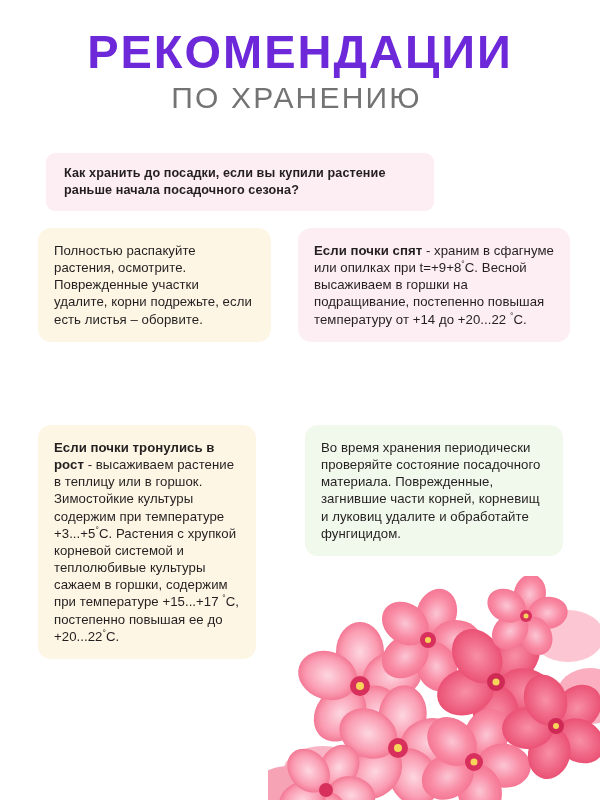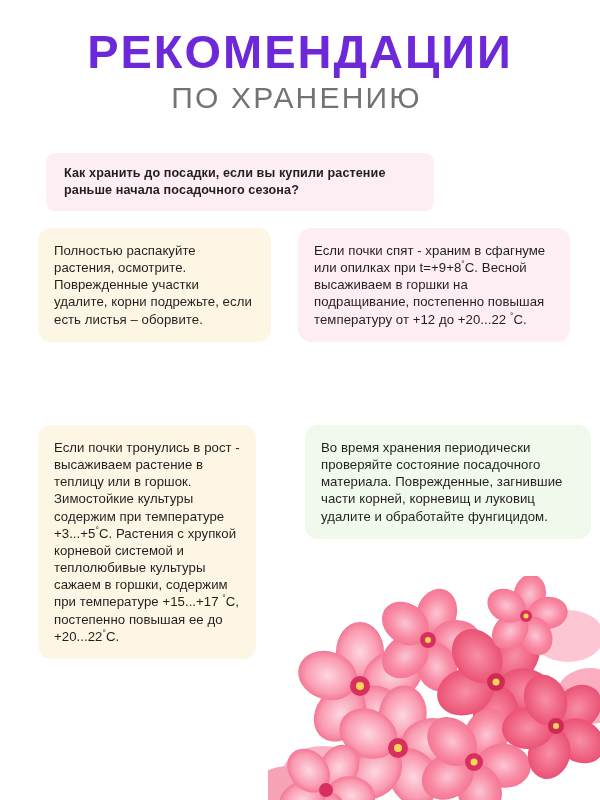--- a/index.html
+++ b/index.html
@@ -73,21 +73,21 @@
     padding: 14px 15px 14px 16px;
   }
   .card p {
     margin: 0;
     font-size: 13.2px;
     line-height: 1.30;
     color: #231f20;
     letter-spacing: 0.05px;
   }
   .card b {
-    font-weight: 400;
+    font-weight: 700;
   }
 
   #card-unpack {
     left: 38px;
     top: 228px;
     width: 233px;
     background: #fdf6e4;
   }
   #card-dormant {
     left: 298px;
@@ -97,21 +97,21 @@
   }
   #card-growing {
     left: 38px;
     top: 425px;
     width: 218px;
     background: #fdf6e4;
   }
   #card-check {
     left: 305px;
     top: 425px;
-    width: 286px;
+    width: 258px;
     background: #f1f8ec;
     padding-left: 16px;
   }
 
   .sup {
     font-size: 8.5px;
     vertical-align: super;
     line-height: 0;
   }
 
@@ -139,21 +139,21 @@
 
   <div class="question">
     <div class="question-text">Как хранить до посадки, если вы купили растение раньше начала посадочного сезона?</div>
   </div>
 
   <div class="card" id="card-unpack">
     <p>Полностью распакуйте растения, осмотрите. Поврежденные участки удалите, корни подрежьте, если есть листья – оборвите.</p>
   </div>
 
   <div class="card" id="card-dormant">
-    <p><b>Если почки спят</b><span> - храним в сфагнуме или опилках при t=+9+8</span><span class="sup">°</span><span>C. Весной высаживаем в горшки на подращивание, постепенно повышая температуру от +12 до +20...22 </span><span class="sup">°</span><span>C.</span></p>
+    <p><b>Если почки спят</b><span> - храним в сфагнуме или опилках при t=+9+8</span><span class="sup">°</span><span>C. Весной высаживаем в горшки на подращивание, постепенно повышая температуру от +14 до +20...22 </span><span class="sup">°</span><span>C.</span></p>
   </div>
 
   <div class="card" id="card-growing">
     <p><b>Если почки тронулись в рост</b><span> - высаживаем растение в теплицу или в горшок. Зимостойкие культуры содержим при температуре +3...+5</span><span class="sup">°</span><span>C. Растения с хрупкой корневой системой и теплолюбивые культуры сажаем в горшки, содержим при температуре +15...+17 </span><span class="sup">°</span><span>C, постепенно повышая ее до +20...22</span><span class="sup">°</span><span>C.</span></p>
   </div>
 
   <div class="card" id="card-check">
     <p>Во время хранения периодически проверяйте состояние посадочного материала. Поврежденные, загнившие части корней, корневищ и луковиц удалите и обработайте фунгицидом.</p>
   </div>
 

